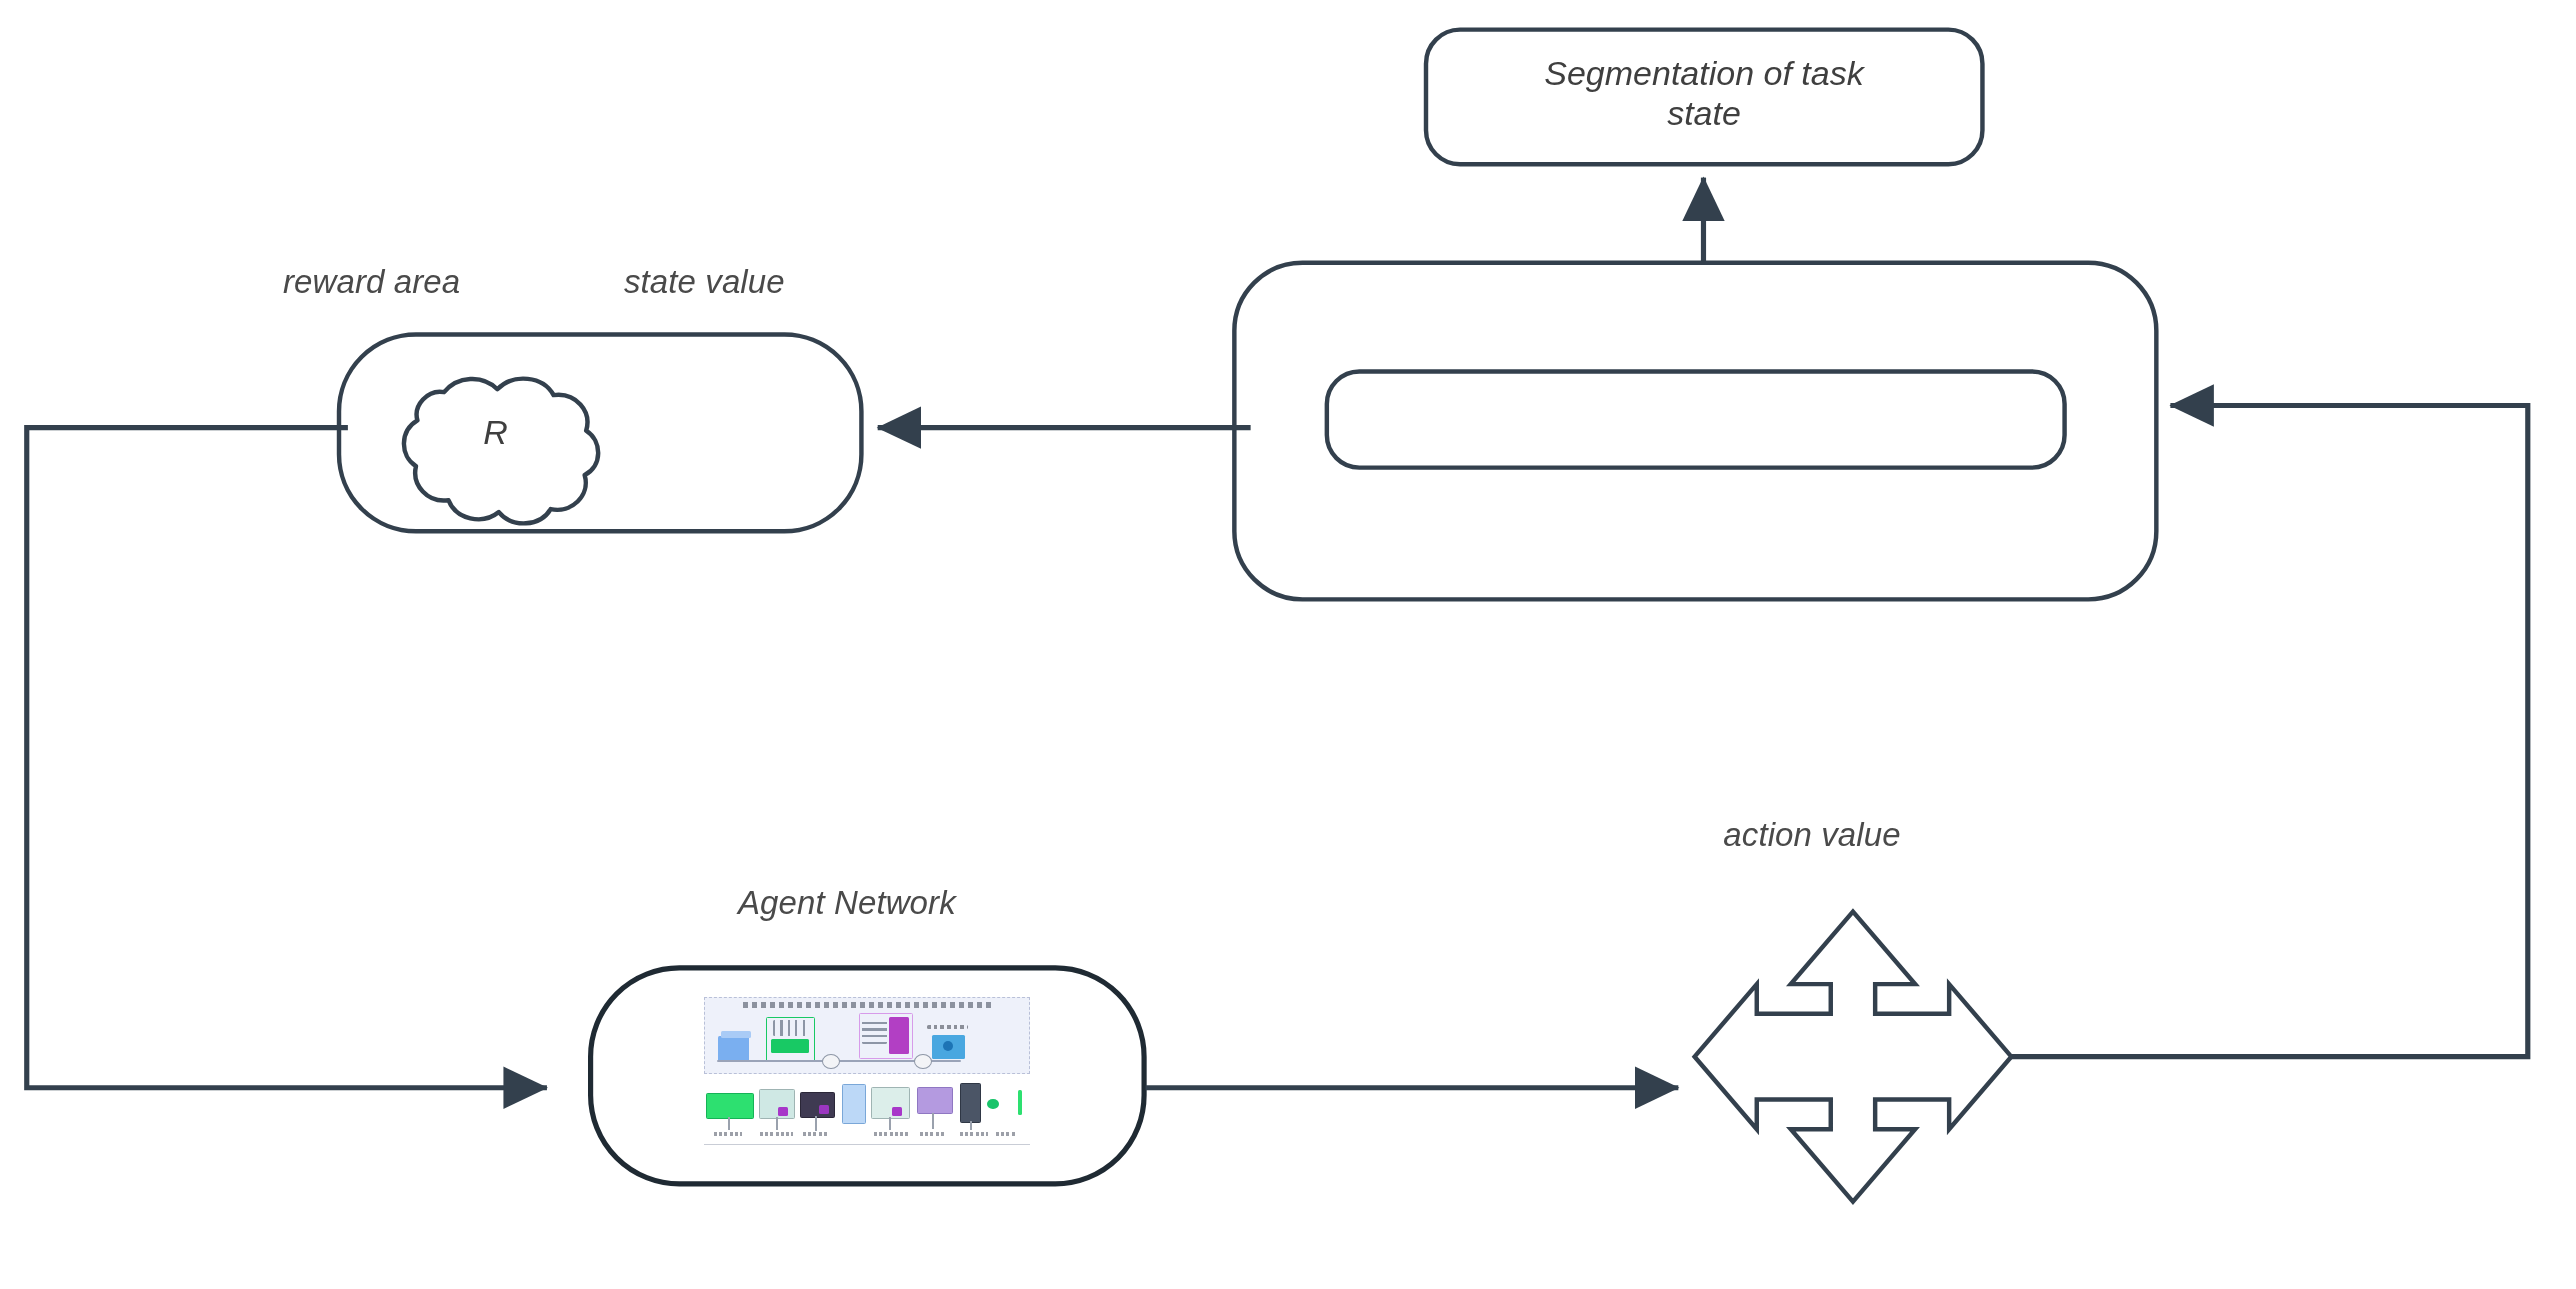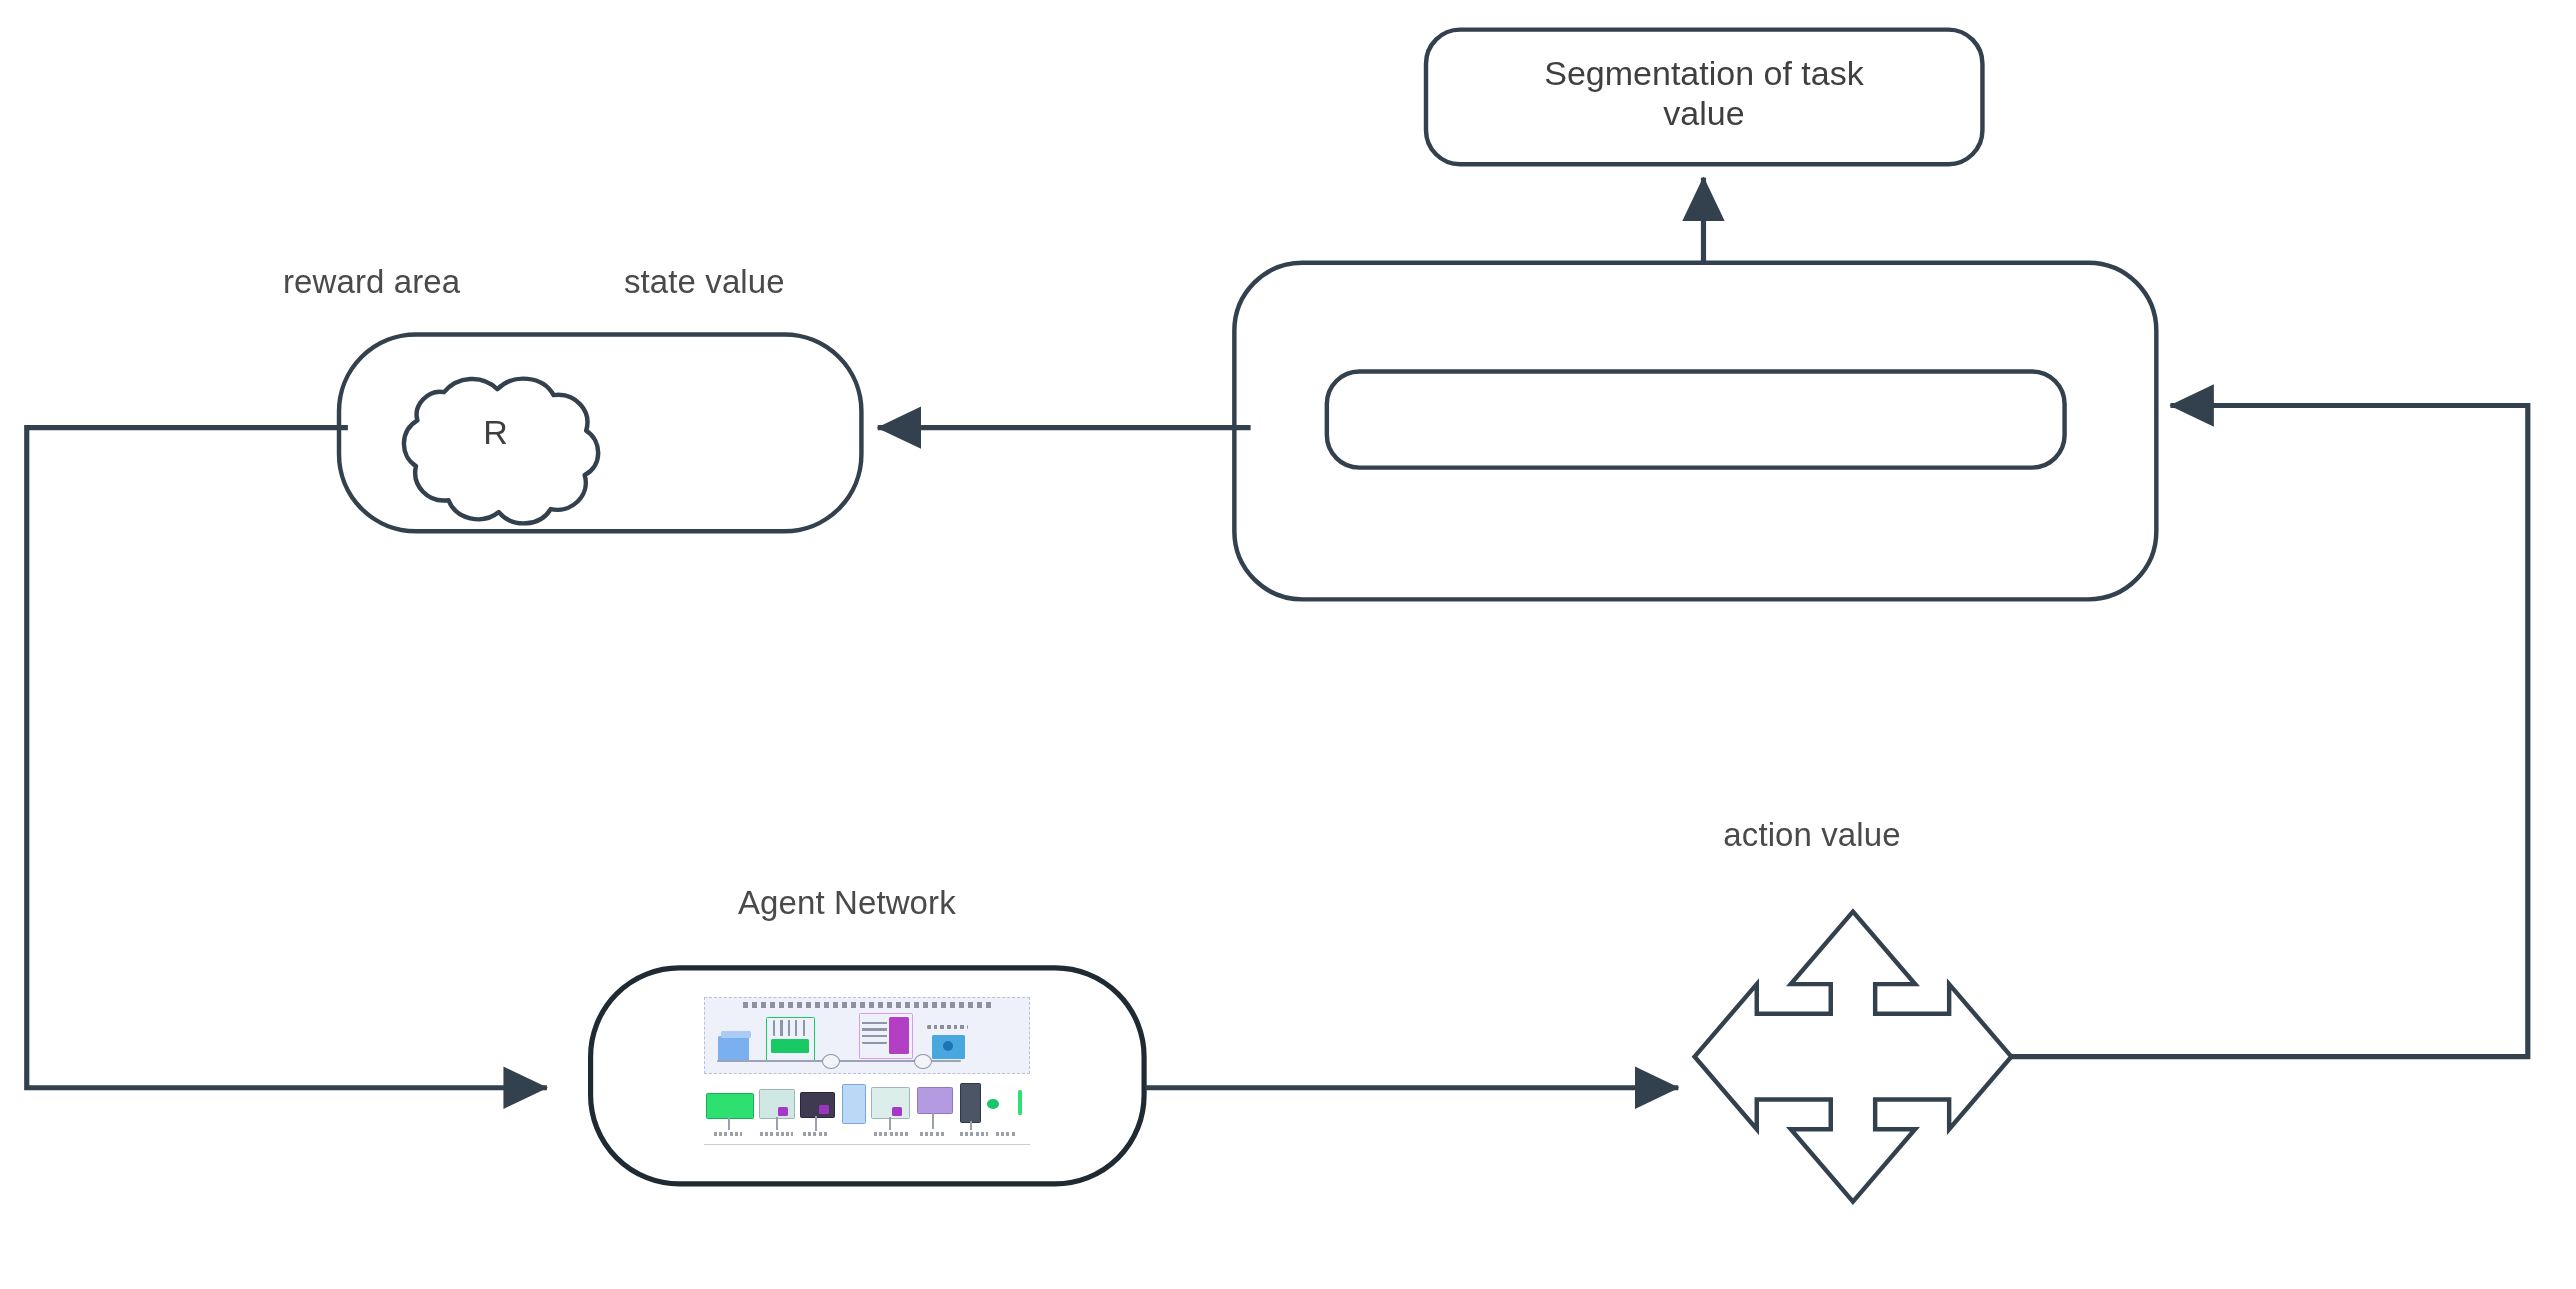--- a/index.html
+++ b/index.html
@@ -1,18 +1,18 @@
 <!DOCTYPE html>
 <html style="font-size:12px"><head>
 <meta charset="utf-8">
 <style>
   html,body{margin:0;padding:0;background:#ffffff;}
   body{width:2576px;height:1289px;position:relative;overflow:hidden;
        font-family:"Liberation Sans","DejaVu Sans",sans-serif;color:#3a3a3a;}
-  #stage{position:absolute;left:0;top:0;width:2576px;height:940px;}
+  #stage{position:absolute;left:0;top:0;width:2576px;height:940px;font-style:italic;}
   svg.layer{position:absolute;left:0;top:0;width:2576px;height:1289px;}
   .lbl{position:absolute;white-space:nowrap;color:#4a4a4a;font-size:33px;letter-spacing:0.1px;}
   .boxtext{position:absolute;text-align:center;color:#3f3f3f;font-size:34px;line-height:1.18;}
 
   
   .thumb{position:absolute;left:704px;top:997px;width:326px;height:148px;}
   .thumb-top{position:absolute;left:0;top:0;width:326px;height:77px;
              background:#eef1fa;border:0.7px dashed #b9c0d8;box-sizing:border-box;}
   .thumb-title{position:absolute;left:38px;top:3.7px;width:249px;height:6.7px;
                background:repeating-linear-gradient(90deg,#6b7280 0 5.2px,transparent 5.2px 9px);opacity:.75;}
@@ -70,21 +70,21 @@
 
     <path d="M470,578 L36,578 L36,1470 L739,1470" fill="none" stroke="#33404d" stroke-width="7" marker-end="url(#ah)"></path>
 
     <line x1="1548" y1="1470" x2="2268" y2="1470" stroke="#33404d" stroke-width="7" marker-end="url(#ah)"></line>
 
     <path d="M2716,1428 L3416,1428 L3416,548 L2933,548" fill="none" stroke="#33404d" stroke-width="7" marker-end="url(#ah)"></path>
   </svg>
 
   <div class="boxtext" style="left:1426px;top:53px;width:556px;">
     <div>Segmentation of task</div>
-    <div>value</div>
+    <div>state</div>
   </div>
 
 
   <div class="boxtext" style="left:451px;top:412px;width:89px;font-size:34px;">R</div>
 
   <div class="lbl" style="left:283px;top:263px;">reward area</div>
 
   <div class="lbl" style="left:624px;top:263px;text-align:right;">state value</div>
 
   <div class="lbl" style="left:738px;top:884px;">Agent Network</div>

